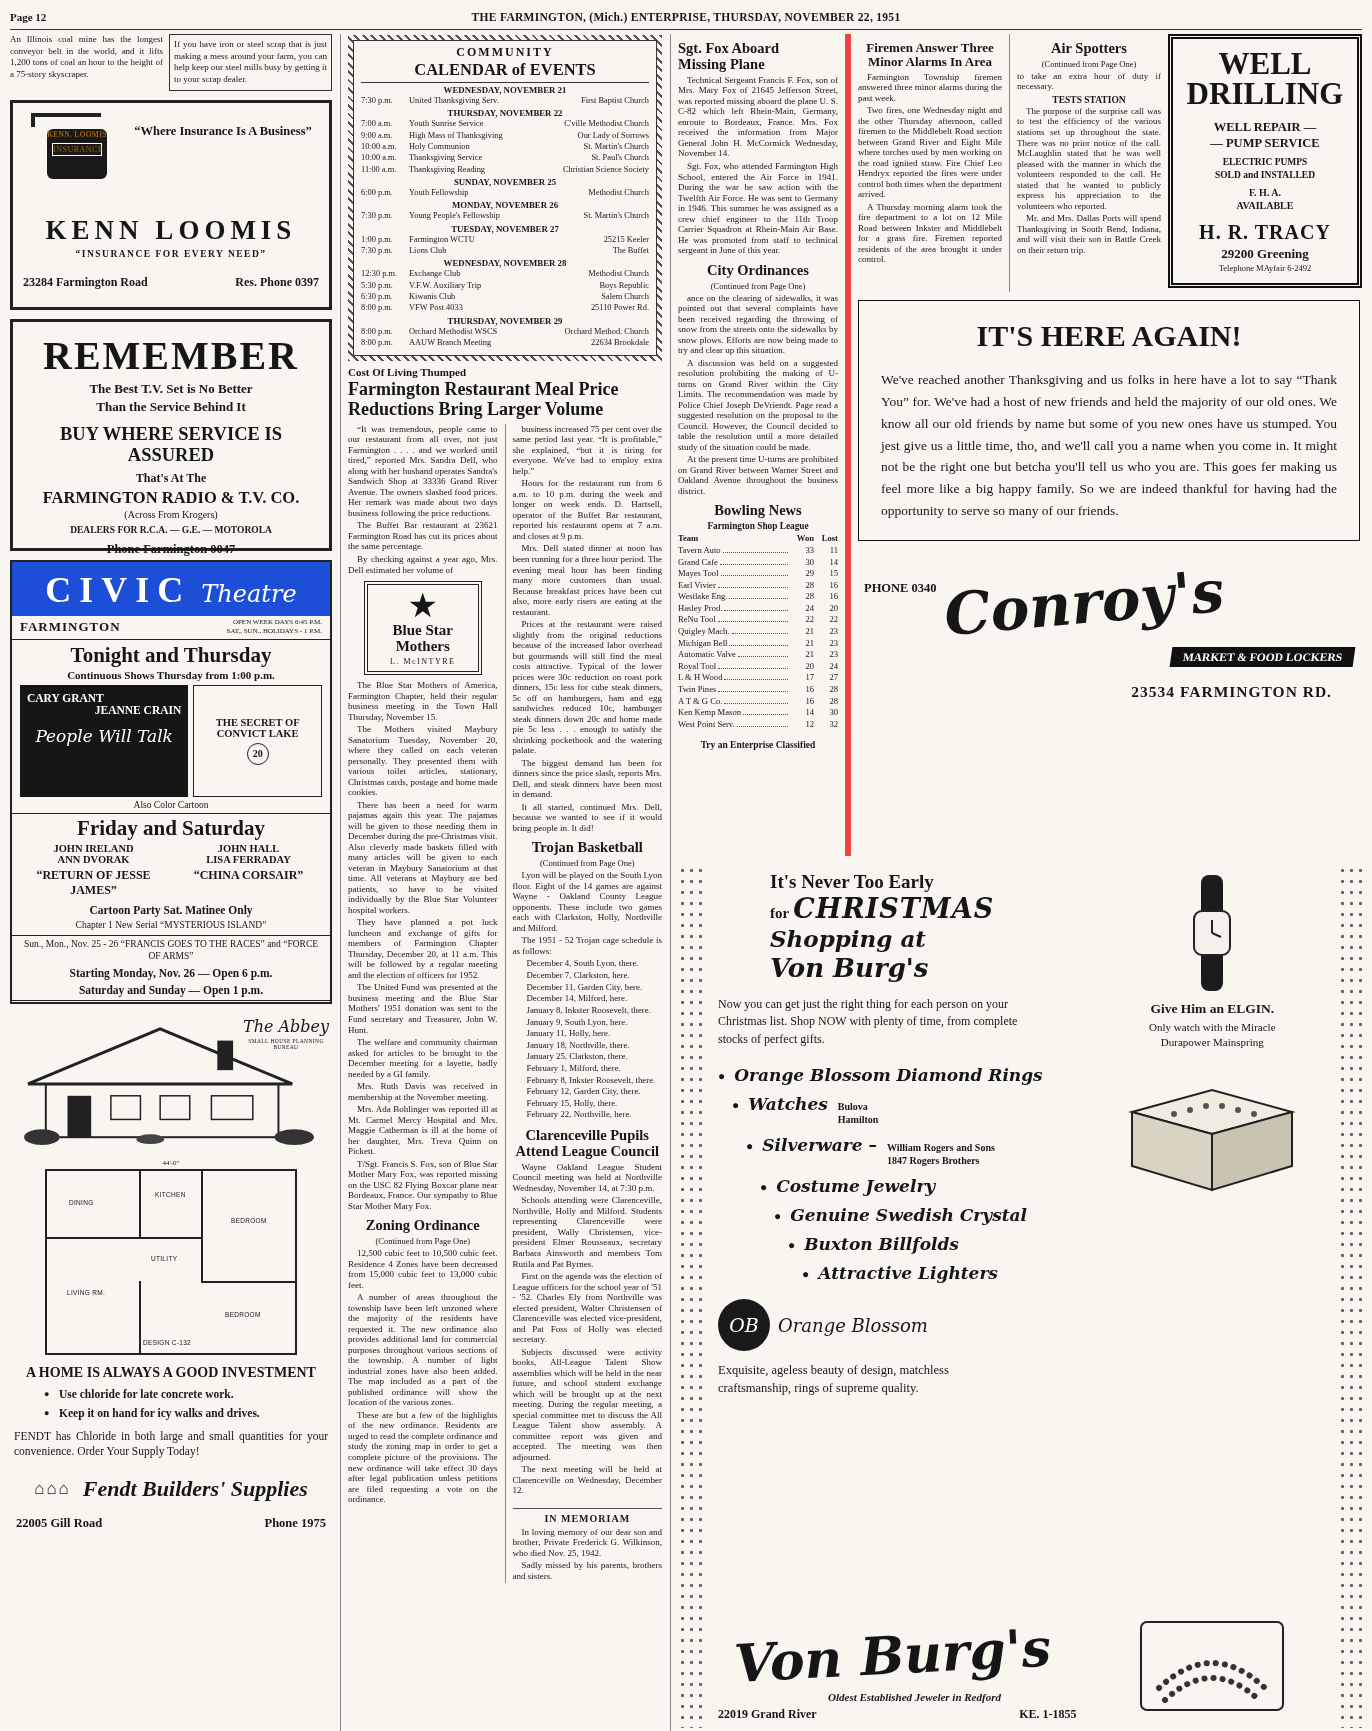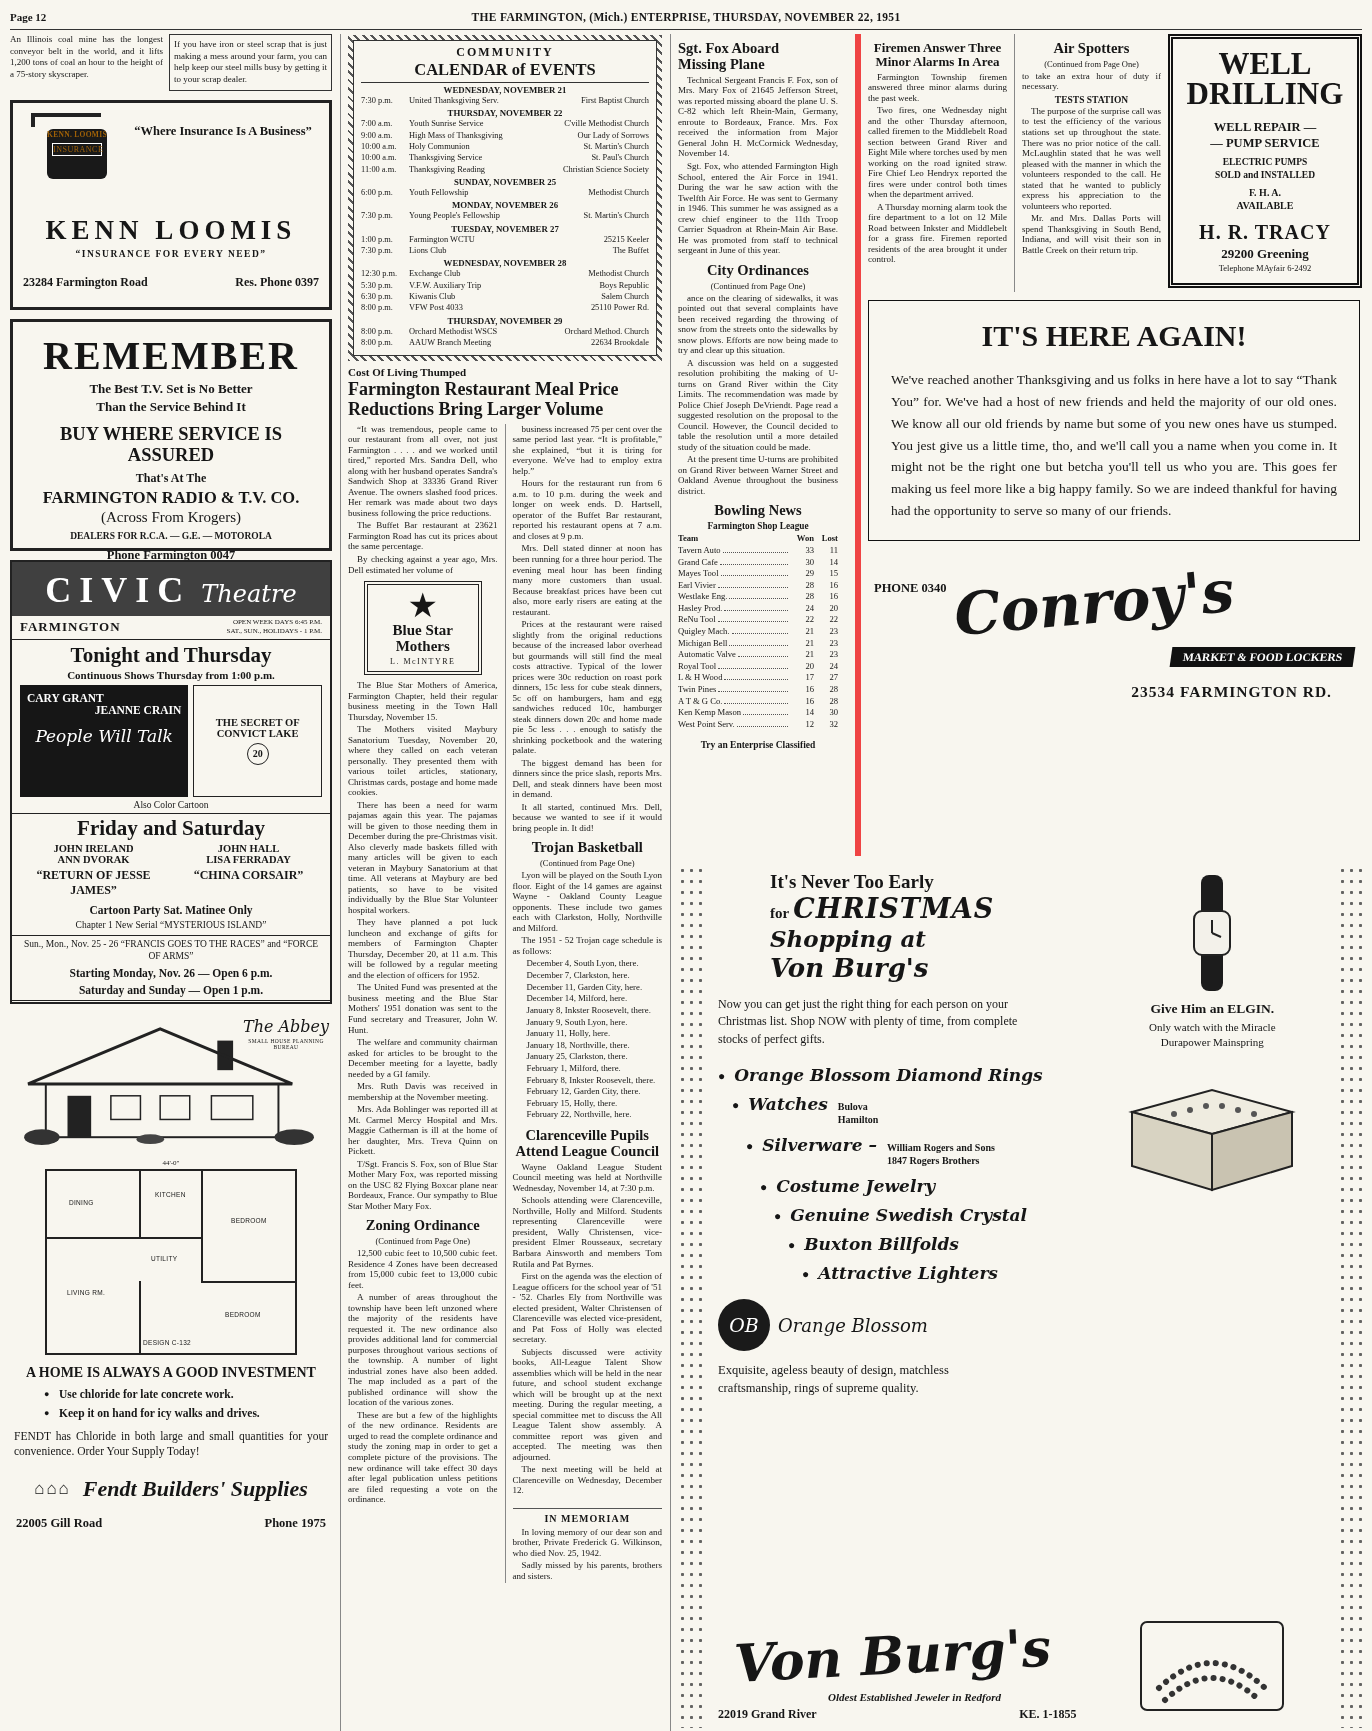--- a/index.html
+++ b/index.html
@@ -5,21 +5,21 @@
 *{margin:0;padding:0;box-sizing:border-box}
 body{width:1372px;height:1731px;background:#f8f6ef;color:#161616;font-family:"Liberation Serif",serif;overflow:hidden}
 .page{padding:6px 10px 0}
 .masthead{position:relative;height:24px;margin-bottom:4px;border-bottom:1px solid #333}
 .page-num{position:absolute;left:0;top:5px;font-weight:bold;font-size:11px}
 .paper-title{display:block;text-align:center;font-weight:bold;font-size:11.5px;padding-top:5px;letter-spacing:.3px}
 .cols{display:flex;gap:8px;height:1698px;overflow:hidden}
 .colA{width:322px;flex:none;display:flex;flex-direction:column;gap:9px;overflow:hidden}
 .colB{width:322px;flex:none;border-left:1px solid #888;padding-left:7px;overflow:hidden}
 .right-wrap{flex:1;border-left:1px solid #888;padding-left:7px;display:flex;flex-direction:column;overflow:hidden}
-.right-top{display:flex;gap:17px;height:822px;overflow:hidden}
+.right-top{display:flex;gap:7px;height:822px;overflow:hidden}
 .colC{width:160px;flex:none;overflow:hidden}
 .colDEF{flex:1;display:flex;flex-direction:column;overflow:hidden;border-left:6px solid #ef4444;padding-left:7px}
 .def-row{display:flex;gap:7px;height:258px;overflow:hidden}
 .colD,.colE{flex:1;overflow:hidden}
 .colE{border-left:1px solid #888;padding-left:7px}
 .colF{width:194px;flex:none}
 .p{font-size:9px;line-height:1.17;text-align:justify;text-indent:9px;margin-bottom:2px}
 .sec-title{font-size:14.5px;font-weight:bold;text-align:center;line-height:1.1;margin:7px 0 2px}
 .sec-title.sm{font-size:13px}
 .cont-line{font-size:8.5px;text-align:center;margin-bottom:2px}
@@ -40,26 +40,26 @@
 .loomis-name{font-size:27px;font-weight:bold;text-align:center;letter-spacing:5px;margin-top:2px}
 .loomis-tag{font-size:9.5px;font-weight:bold;text-align:center;letter-spacing:1.5px;margin-top:3px}
 .loomis-foot{display:flex;justify-content:space-between;font-size:12px;font-weight:bold;margin-top:16px}
 
 .remember{border:3px solid #222;padding:10px 12px;text-align:center;height:232px}
 .rem-title{font-size:40px;font-weight:bold;letter-spacing:2px}
 .rem-l{font-size:13px;font-weight:bold;margin-top:2px}
 .rem-big{font-size:18.5px;font-weight:bold;margin-top:9px}
 .rem-thats{font-size:12px;font-weight:bold;margin-top:5px}
 .rem-co{font-size:16.5px;font-weight:bold;margin-top:2px}
-.rem-across{font-size:15px;margin-top:1px}
+.rem-across{font-size:10px;margin-top:1px}
 .rem-dealers{font-size:9.5px;font-weight:bold;margin-top:5px}
 .rem-phone{font-size:12.5px;font-weight:bold;margin-top:7px}
 
 .civic{border:2px solid #222;height:444px;overflow:hidden;text-align:center}
-.civic-head{background:#404040;color:#fff;padding:7px 8px 5px;display:flex;align-items:baseline;justify-content:center;gap:10px}
+.civic-head{background:#1d4ed8;color:#fff;padding:7px 8px 5px;display:flex;align-items:baseline;justify-content:center;gap:10px}
 .civic-name{font-size:36px;font-weight:bold;letter-spacing:8px}
 .civic-theatre{font-size:24px;font-style:italic;font-family:"DejaVu Serif",serif}
 .civic-sub{display:flex;justify-content:space-between;padding:2px 8px;align-items:center;border-bottom:1px solid #222}
 .civic-city{font-size:13px;font-weight:bold;letter-spacing:1px}
 .civic-hours{font-size:7px;text-align:right;line-height:1.35}
 .civic-tonight{font-size:21px;font-weight:bold;margin-top:3px}
 .civic-cont{font-size:11px;font-weight:bold;margin:1px 0 4px}
 .civic-posters{display:flex;gap:5px;padding:0 8px;height:112px}
 .poster1{flex:1.3;background:#161616;color:#fff;padding:7px;text-align:left}
 .p1-star{font-size:11.5px;font-weight:bold;display:block}

